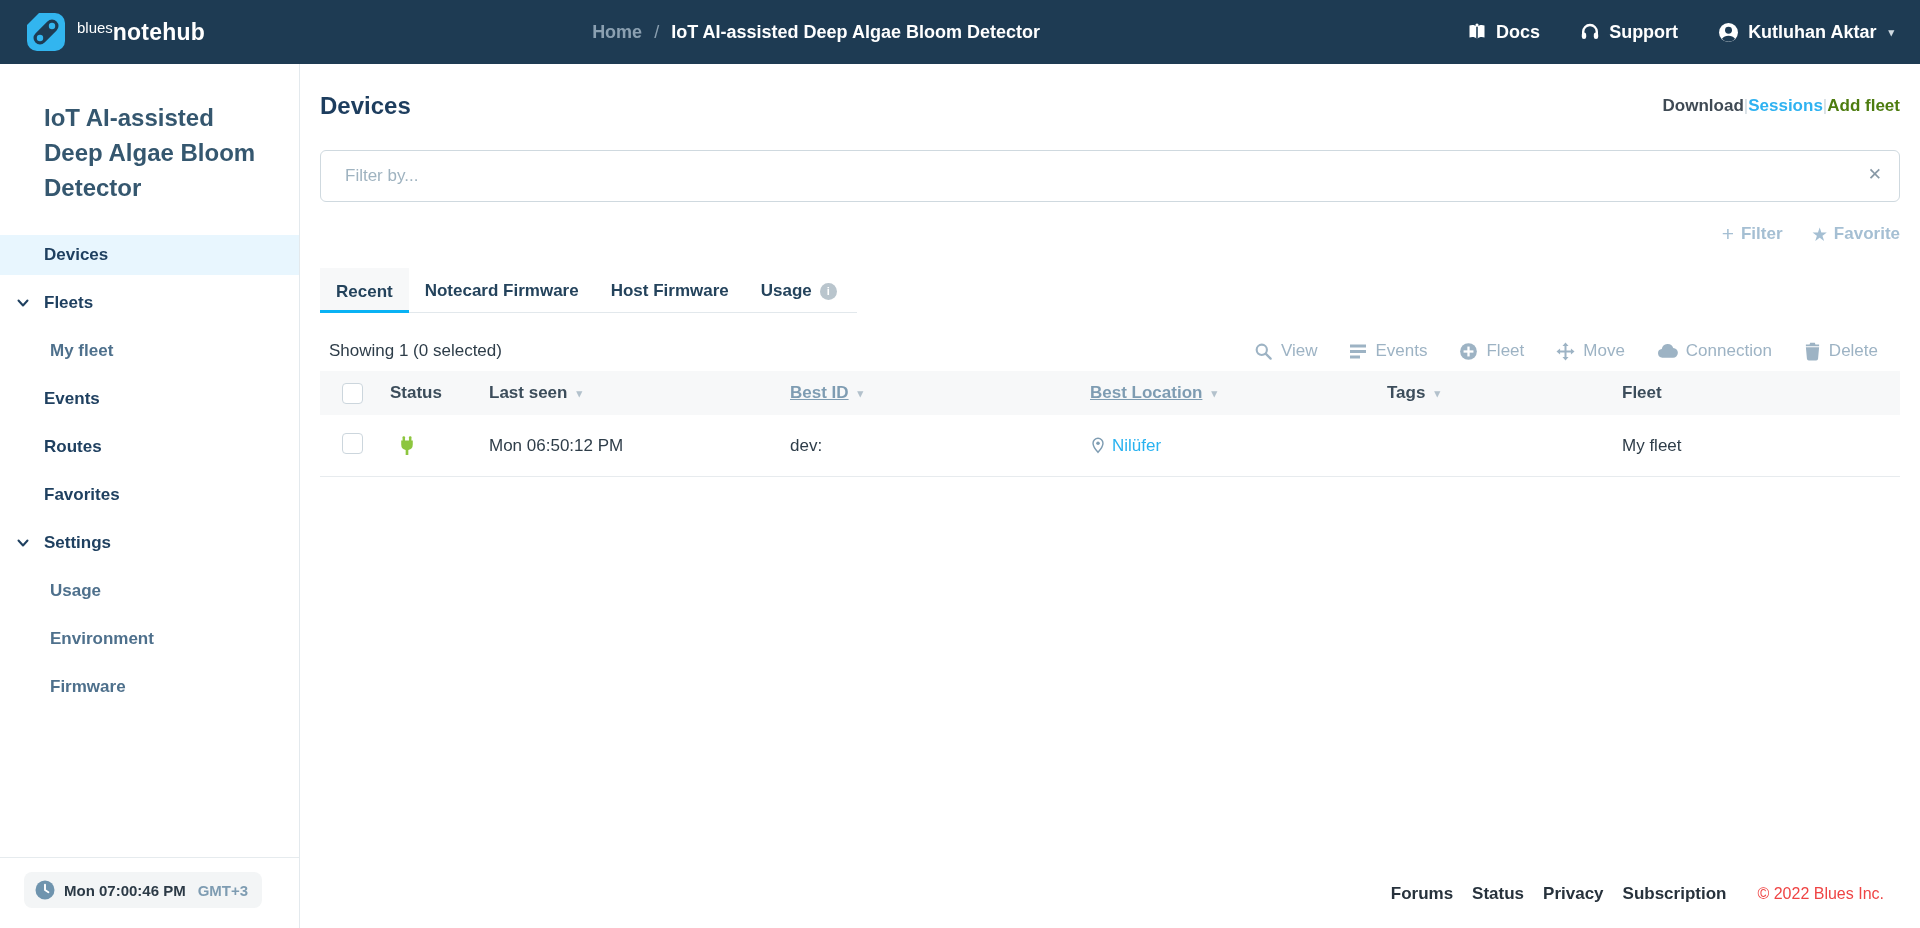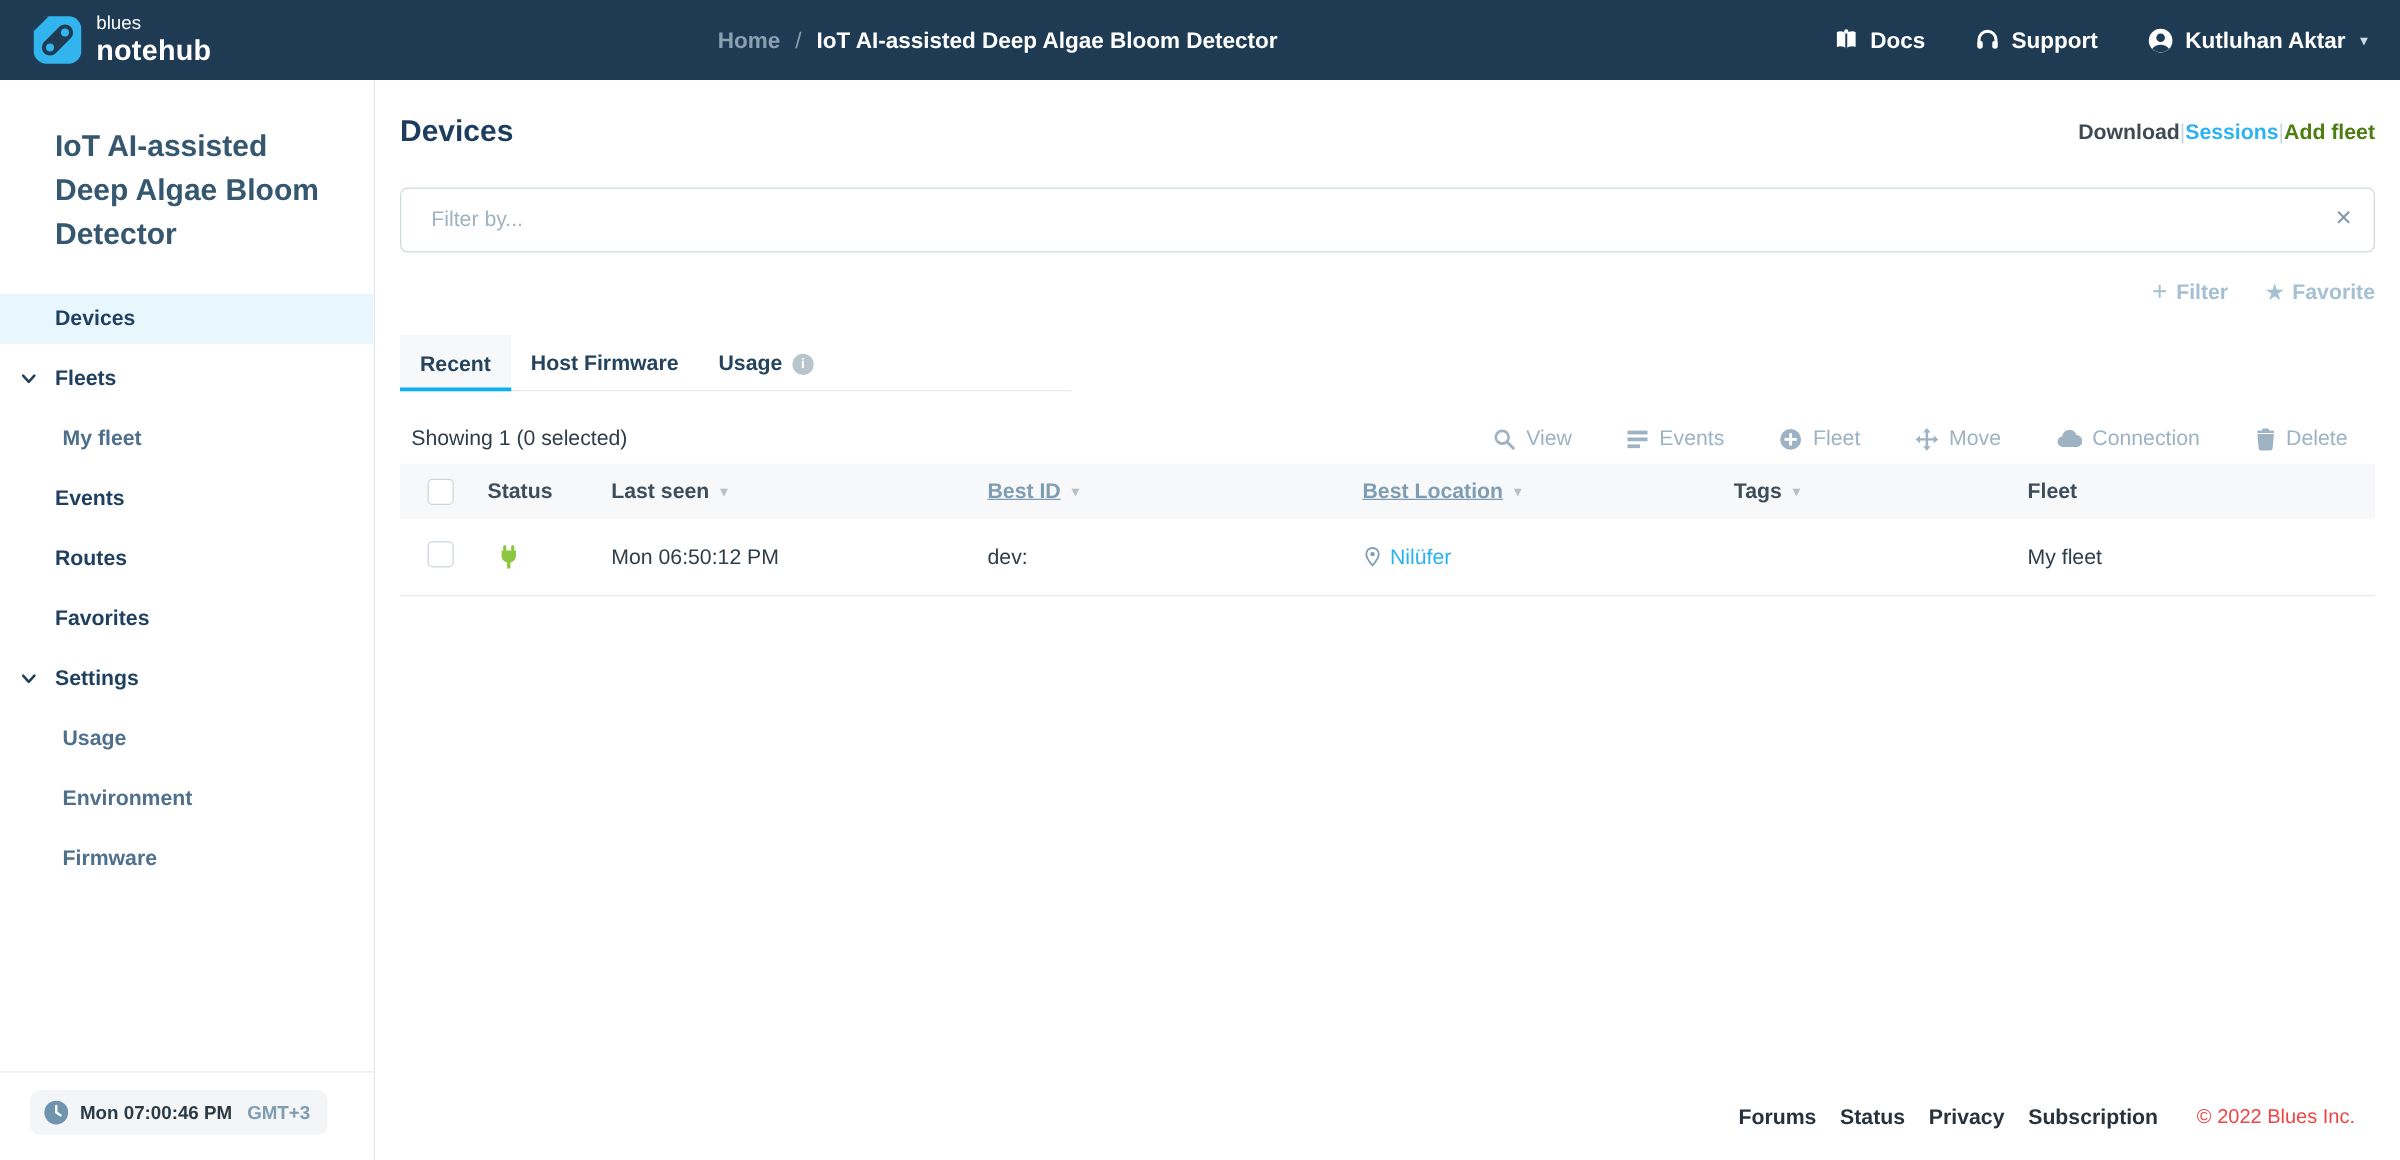--- a/index.html
+++ b/index.html
@@ -3,21 +3,21 @@
 <meta charset="utf-8">
 <style>
   *{margin:0;padding:0;box-sizing:border-box}
   html,body{width:1920px;height:928px}
   body{font-family:"Liberation Sans",sans-serif;background:#fff;color:#22384a;overflow:hidden}
   svg{display:block}
 
   
   .navbar{height:64px;background:#1e3b53;display:flex;align-items:center;padding:0 26px;color:#fff}
   .brand{display:flex;align-items:center;gap:11px;cursor:pointer}
-  .brand-text{display:flex;flex-direction:column;line-height:1.08}
+  .brand-text{display:flex;flex-direction:row;line-height:1.08}
   .brand-top{font-size:15px;font-weight:400}
   .brand-bottom{font-size:23px;font-weight:700;letter-spacing:.2px}
   .breadcrumb{flex:1;text-align:center;font-size:18px;font-weight:700;padding-right:40px;white-space:nowrap}
   .bc-home{color:#8ba0b1;cursor:pointer}
   .bc-sep{color:#8ba0b1;margin:0 7px;font-weight:400}
   .nav-right{display:flex;align-items:center;gap:40px;font-size:18px;font-weight:700}
   .nav-item{display:flex;align-items:center;gap:9px;cursor:pointer;white-space:nowrap}
   .nav-caret{font-size:11px;color:#cfd9e1;margin-left:3px}
 
   
@@ -55,21 +55,21 @@
   .fa-plus{font-size:21px;font-weight:400;line-height:16px}
   .fa-star{font-size:16px}
 
   .tabs{display:flex;align-items:stretch;margin-top:24px;width:537px;border-bottom:1px solid #e2e8ec}
   .tab{padding:13px 16px 11px;font-size:17px;font-weight:600;color:#24435c;cursor:pointer;display:flex;align-items:center;gap:8px;white-space:nowrap}
   .tab.active{background:#f7f8f9;border-bottom:3px solid #09b2f4;padding-bottom:8px;margin-bottom:-1px}
   .info-dot{width:17px;height:17px;border-radius:50%;background:#b9c5cd;color:#fff;font-size:11px;font-weight:700;display:flex;align-items:center;justify-content:center}
 
   .list-bar{display:flex;justify-content:space-between;align-items:center;margin-top:28px}
   .showing{font-size:17px;color:#2e3d49;padding-left:9px}
-  .bulk-actions{display:flex;gap:44px;margin-right:22px}
+  .bulk-actions{display:flex;gap:32px;margin-right:22px}
   .bulk{display:flex;align-items:center;gap:8px;font-size:17px;font-weight:500;color:#9db3c4;cursor:pointer;white-space:nowrap}
 
   
   .dev-table{margin-top:10px}
   .trow{display:grid;grid-template-columns:48px 99px 301px 300px 297px 235px 1fr;align-items:center;padding-left:22px}
   .thead{background:#f7f8f9;height:44px;font-size:17px;font-weight:600;color:#3c4d5b}
   .th{display:flex;align-items:center;gap:9px;white-space:nowrap}
   .th-link{color:#7e9cb2;text-decoration:underline;cursor:pointer}
   .caret{color:#b3c1cc;font-size:11px;cursor:pointer}
   .tbody-row{height:62px;border-bottom:1px solid #e7ebee;font-size:17px;color:#2e3d49;background:#fff}
@@ -232,20 +232,23 @@
         <span class="fa-star">★</span>
         <span>Favorite</span>
       </div>
     </div>
 
     <div class="tabs">
       <div class="tab active">
         <span>Recent</span>
       </div>
       <div class="tab">
+        <span>Notecard Firmware</span>
+      </div>
+      <div class="tab">
         <span>Host Firmware</span>
       </div>
       <div class="tab">
         <span>Usage</span>
         <span class="info-dot">i</span>
       </div>
     </div>
 
     <div class="list-bar">
       <div class="showing">Showing 1 (0 selected)</div>

